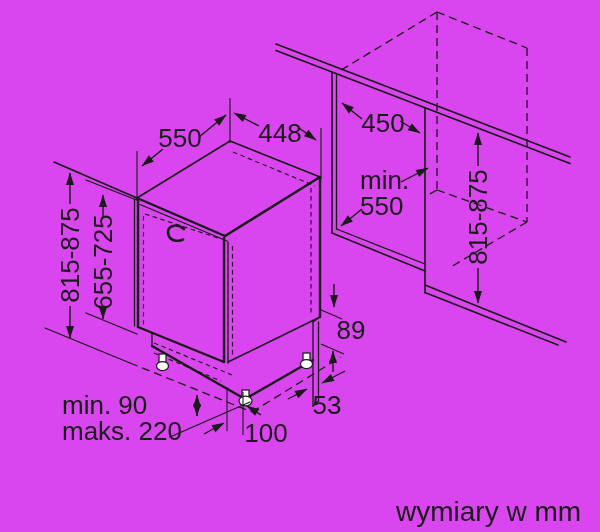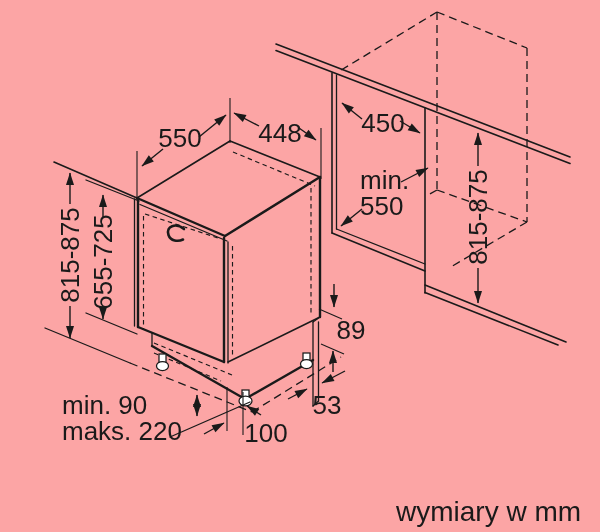--- a/index.html
+++ b/index.html
@@ -1,16 +1,16 @@
 <!DOCTYPE html>
 <html><head>
 <meta charset="utf-8">
 <style>
   html,body{margin:0;padding:0;background:#ffffff;}
-  .stage{position:relative;width:600px;height:532px;background:#fca5a5;overflow:hidden;
+  .stage{position:relative;width:600px;height:532px;background:#d946ef;overflow:hidden;
          font-family:"Liberation Sans", sans-serif;}
   svg{display:block;}
   .ln  {stroke:#1a1a1a;stroke-width:1.3;fill:none;stroke-linecap:round;}
   .ln2 {stroke:#1a1a1a;stroke-width:2.4;fill:none;stroke-linecap:round;}
   .ln15{stroke:#1a1a1a;stroke-width:1.6;fill:none;stroke-linecap:round;}
   .thin{stroke:#1a1a1a;stroke-width:1.1;fill:none;stroke-linecap:butt;}
   .dash{stroke:#1a1a1a;stroke-width:1.3;fill:none;stroke-dasharray:8 5;stroke-linecap:butt;}
   .dashS{stroke:#1a1a1a;stroke-width:1.15;fill:none;stroke-dasharray:4.5 3.5;stroke-linecap:butt;}
   .dim {stroke:#1a1a1a;stroke-width:1.4;fill:none;}
   .foot{stroke:#1a1a1a;stroke-width:1.25;fill:#ffffff;}

